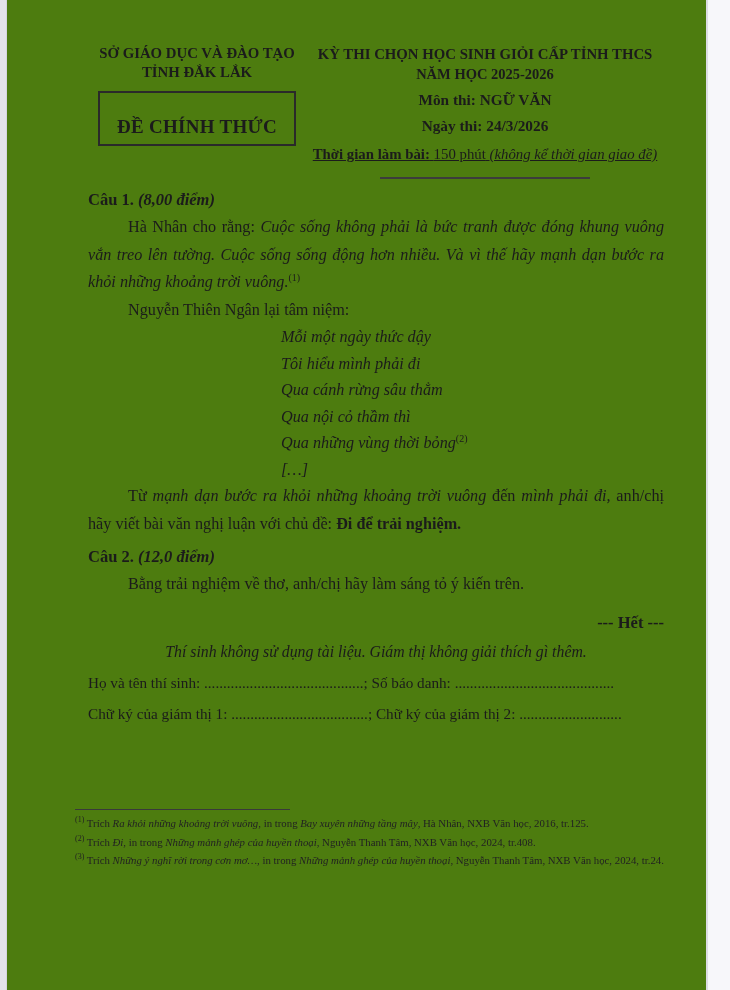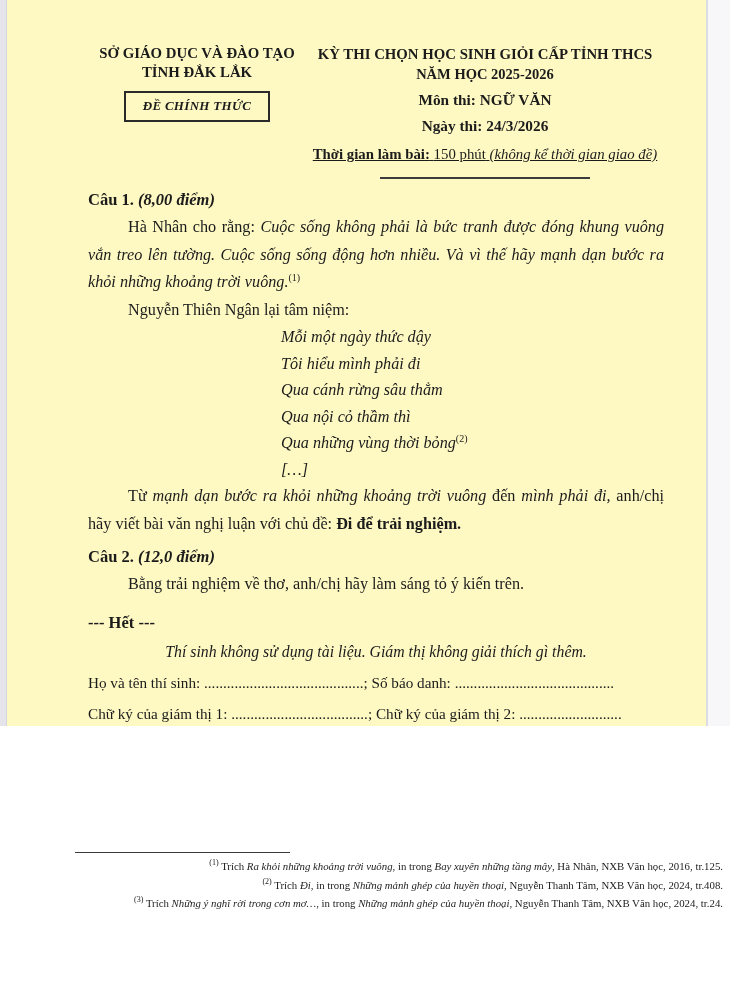--- a/index.html
+++ b/index.html
@@ -2,60 +2,60 @@
 <html><head>
 <meta charset="utf-8">
 <style>
   * { box-sizing: border-box; }
   html,body { margin:0; padding:0; }
   body {
     width:730px; height:990px; overflow:hidden;
     background:#ffffff; color:#1b1b1b;
     font-family:"Liberation Serif", serif;
   }
-  .scan { position:relative; width:730px; height:726px; background:#fef9c3; }
+  .scan { position:relative; width:730px; height:990px; background:#4d7c0f; }
   .edge-left  { position:absolute; left:0; top:0; width:7px; height:100%;
                 background:#e4e4ea; border-right:1px solid #d6d6df; }
   .edge-right { position:absolute; right:0; top:0; width:24px; height:100%;
                 background:#f7f7fa; border-left:2px solid #dcdce4; }
   .content { position:absolute; left:88px; top:44px; width:576px; }
 
   .b  { font-weight:bold; }
   .i  { font-style:italic; }
   .bi { font-weight:bold; font-style:italic;margin-top:6px; }
 
   
   .hdr { display:flex; }
   .h-left  { width:218px; text-align:center; flex:none; }
   .h-right { flex:1; text-align:center; }
   .org     { font-weight:bold; font-size:14.8px; line-height:19px; }
   .official-box { display:inline-block; margin-top:9px; border:2px solid #2a2a2a;
-                  padding:5px 17px 6px; font-weight:bold; font-size:13px; letter-spacing:.3px;font-style:italic; }
+                  padding:23px 17px 6px; font-weight:bold; font-size:19px; letter-spacing:.3px; }
   .title1 { font-weight:bold; font-size:14.8px; line-height:20px; }
   .title2 { font-weight:bold; font-size:14.5px; line-height:20px; }
   .meta   { font-size:15.3px; margin-top:6px; line-height:20px; }
   .dur    { font-size:14.8px; margin-top:8px; line-height:20px;text-decoration:underline; }
   .header-rule { width:210px; border-top:2px solid #3c3c3c; margin:13px auto 0; height:0; }
 
   
   .main { margin-top:7px; }
   .q-heading { font-size:16.5px; line-height:28px; margin-top:5px; }
   .para { font-size:16.2px; line-height:27.5px; margin:0; text-align:justify; }
   .noj  { text-align:left; }
   .indent { text-indent:40px; }
   .poem { margin-left:193px; font-size:16.2px; font-style:italic; line-height:26.5px; }
   sup { font-size:10px; line-height:0; }
   sup.rn { font-style:normal; }
-  .het  { text-align:left; font-weight:bold; font-size:16.5px; margin-top:14px; }
+  .het  { text-align:right; font-weight:bold; font-size:16.5px; margin-top:14px; }
   .note { text-align:center; font-style:italic; font-size:15.8px; margin-top:10px; }
   .sig  { font-size:15.2px; margin:13px 0 0; white-space:nowrap; overflow:hidden; }
 
   
-  .footnotes { position:absolute; left:75px; top:852px; width:648px;
-               font-size:10.8px; line-height:18.5px; color:#222;text-align:right; }
+  .footnotes { position:absolute; left:75px; top:809px; width:648px;
+               font-size:10.8px; line-height:18.5px; color:#222; }
   .fn-rule { width:215px; border-top:1.5px solid #3a3a3a; height:0; margin:0 0 4px; }
   .fn sup { font-size:8px; }
 </style>
 </head>
 <body>
 
 <div class="scan">
   <div class="edge-left"></div>
   <div class="edge-right"></div>
 

